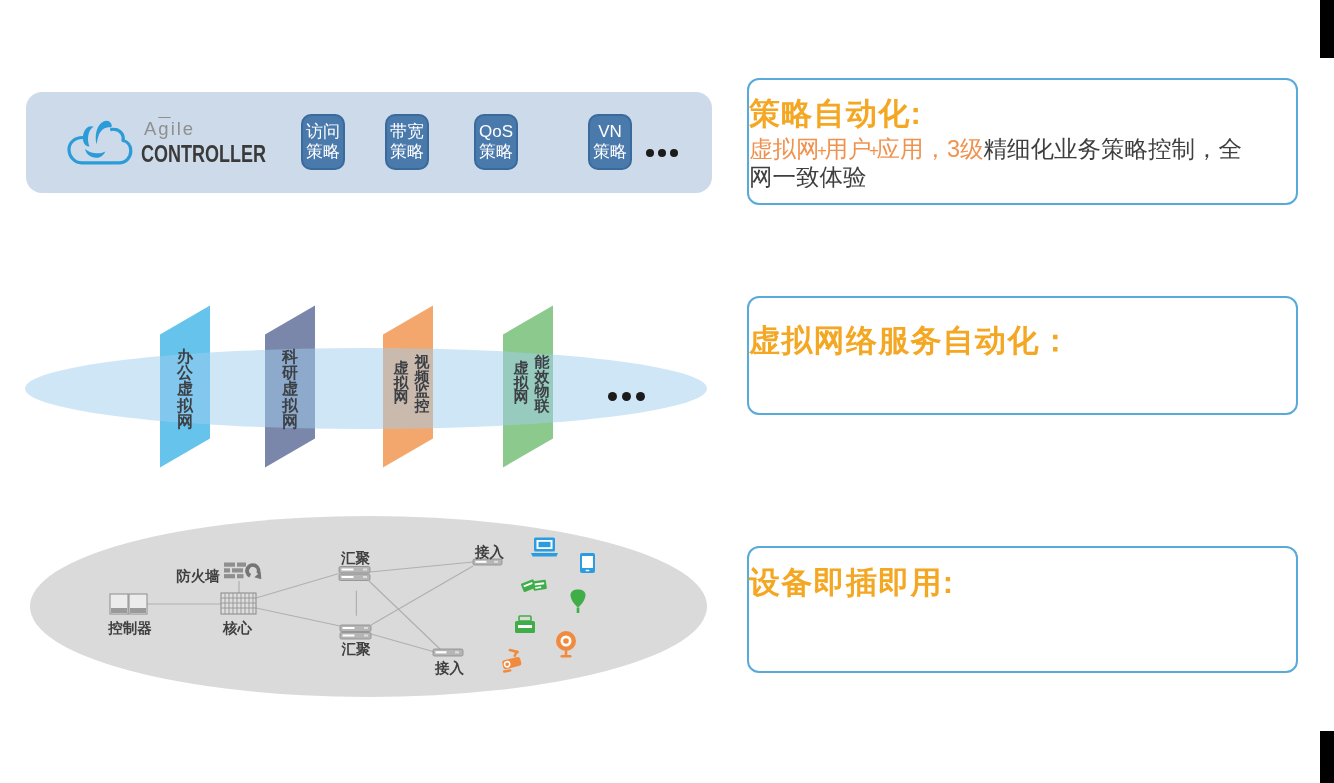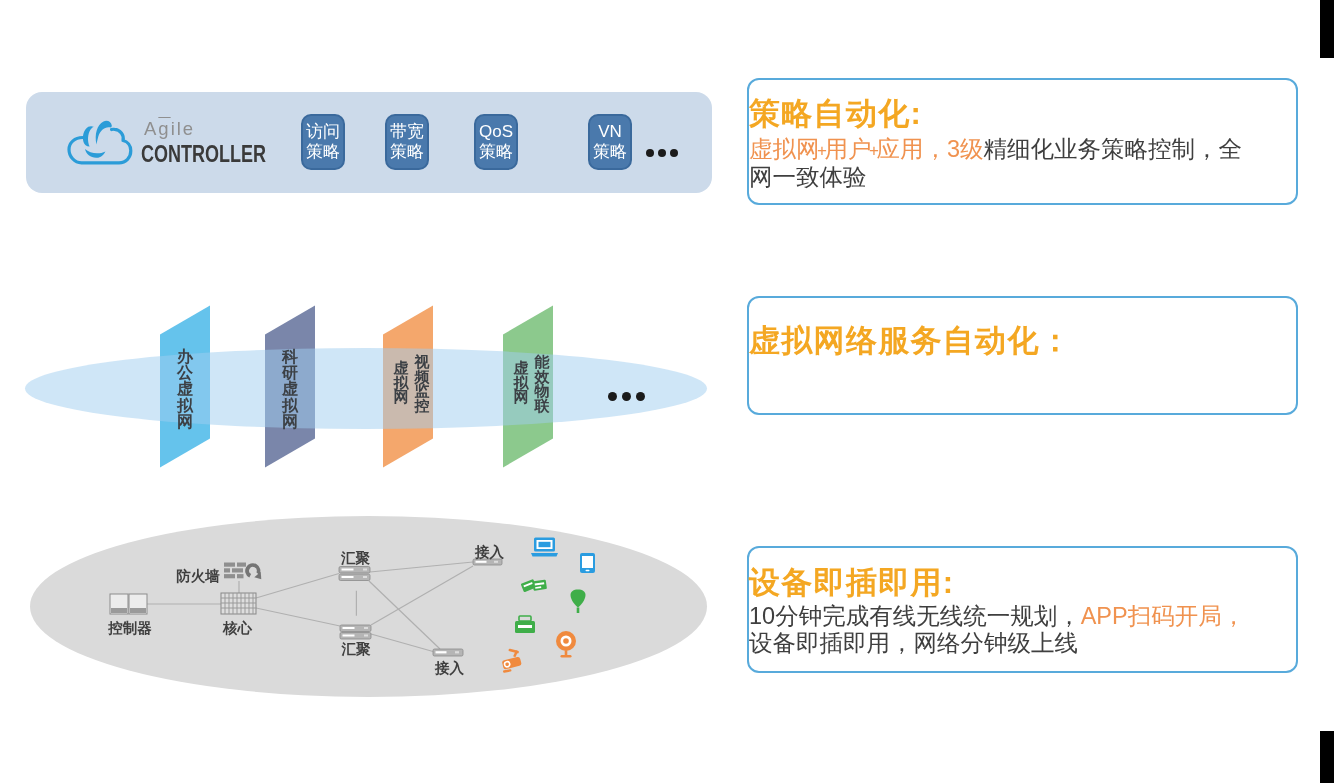--- a/index.html
+++ b/index.html
@@ -48,21 +48,20 @@
 
 <div class="rbox" style="top:78px;height:127px;">
   <div class="rtitle" style="margin-top:16px;">策略自动化:</div>
   <div class="rbody" style="margin-top:4px;"><span class="or">虚拟网<span class="plus">+</span>用户<span class="plus">+</span>应用，3级</span>精细化业务策略控制，全<br>网一致体验</div>
 </div>
 <div class="rbox" style="top:296px;height:119px;">
   <div class="rtitle" style="margin-top:24.8px;">虚拟网络服务自动化：</div>
 </div>
 <div class="rbox" style="top:546px;height:127px;">
   <div class="rtitle" style="margin-top:16.6px;">设备即插即用:</div>
-  <div class="rbody" style="margin-top:2.6px;">10分钟完成有线无线统一规划，<span class="or">APP扫码开局，</span><br>设备即插即用，网络分钟级上线</div>
 </div>
 
 <div class="panel" style="left:160px;background:#65c3ec;"></div>
 <div class="panel" style="left:265px;background:#7a86aa;"></div>
 <div class="panel" style="left:383px;background:#f4a76c;"></div>
 <div class="panel" style="left:503px;background:#8cc98d;"></div>
 <div id="band" class="abs"></div>
 <div class="vtxt" style="left:176px;top:349px;">办<br>公<br>虚<br>拟<br>网</div>
 <div class="vtxt" style="left:281px;top:349px;">科<br>研<br>虚<br>拟<br>网</div>
 <div class="vtxt vtxt2" style="left:413px;top:355px;">视<br>频<br>监<br>控</div>

